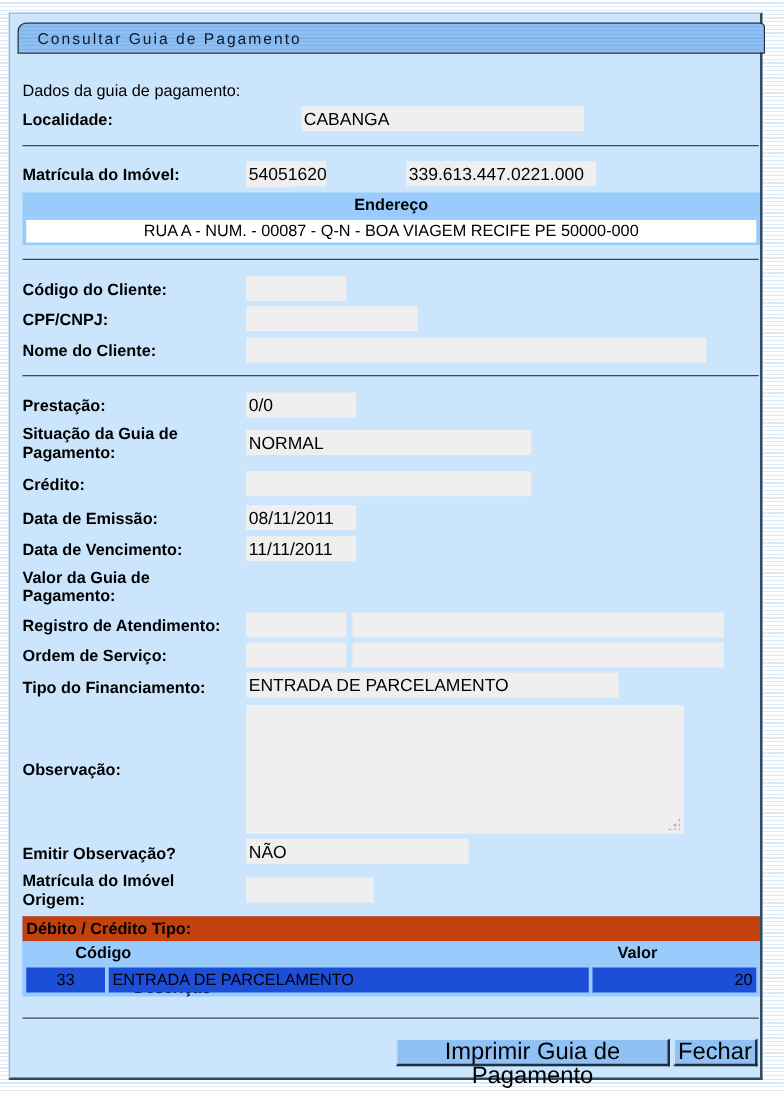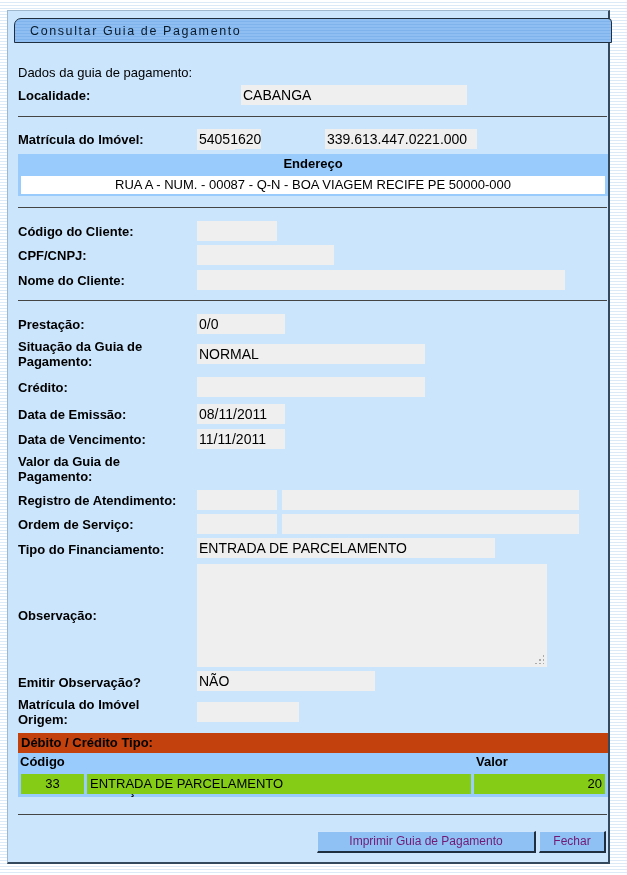--- a/index.html
+++ b/index.html
@@ -31,22 +31,22 @@
   .textarea { position:absolute; left:189px; top:553px; width:350px; height:103px; background:#efefef; }
   .grip { position:absolute; right:3px; bottom:3px; width:10px; height:10px;
     background:
       radial-gradient(circle, #aaa 1px, transparent 1.2px) 0 0/4px 4px;
     clip-path: polygon(100% 0, 100% 100%, 0 100%);
   }
   .tbl { position:absolute; left:10px; top:722px; width:590px; background:#7ab8fb; }
   .tbl-title { height:20px; line-height:20px; padding-left:3px; font-weight:bold; background:#c2410c; }
   .tbl-head { display:flex; height:18px; background:#99ccfc; font-weight:bold; line-height:18px; }
   .tbl-row { display:flex; padding:3px 3px; background:#99ccfc; }
-  .cell { background:#84cc16; height:20px; line-height:20px; margin-right:3px; box-sizing:border-box; font-size:13px; }
-  .btn { position:absolute; height:22px; background:#8fc1f5; border-top:1px solid #cfe5fb; border-left:1px solid #cfe5fb; border-right:2px solid #1f2f3f; border-bottom:2px solid #1f2f3f; box-sizing:border-box; font-size:12px; line-height:19px; text-align:center; color:#701a75; cursor:pointer; }
+  .cell { background:#1d4ed8; height:20px; line-height:20px; margin-right:3px; box-sizing:border-box; font-size:13px; }
+  .btn { position:absolute; height:22px; background:#8fc1f5; border-top:1px solid #cfe5fb; border-left:1px solid #cfe5fb; border-right:2px solid #1f2f3f; border-bottom:2px solid #1f2f3f; box-sizing:border-box; font-size:19px; line-height:19px; text-align:center; color:#000000; cursor:pointer; }
 </style>
 </head>
 <body>
 
 <div class="panel">
   <div class="titlebar">
     <span>Consultar Guia de Pagamento</span>
   </div>
 
   <div class="abs" style="left:10px;top:54px;font-size:13px;">Dados da guia de pagamento:</div>
@@ -113,21 +113,21 @@
 
   <div class="lbl" style="top:664px;">Emitir Observação?</div>
   <div class="field" style="left:189px;top:660px;width:178px;">NÃO</div>
 
   <div class="lbl" style="top:686px;"><span>Matrícula do Imóvel</span><br><span>Origem:</span></div>
   <div class="field" style="left:189px;top:691px;width:102px;"></div>
 
   <div class="tbl">
     <div class="tbl-title">Débito / Crédito Tipo:</div>
     <div class="tbl-head">
-      <div style="width:67px;padding-left:2px;">Código</div>
+      <div style="width:67px;padding-left:20px;text-align:right;">Código</div>
       <div style="width:385px;padding-left:2px;margin-top:28px;">Descrição</div>
       <div style="padding-left:2px;">Valor</div>
     </div>
     <div class="tbl-row">
       <div class="cell" style="width:63px;text-align:center;">33</div>
       <div class="cell" style="width:384px;padding-left:3px;">ENTRADA DE PARCELAMENTO</div>
       <div class="cell" style="flex:1;margin-right:0;text-align:right;padding-right:3px;padding-left:28px;">20</div>
     </div>
   </div>
 

